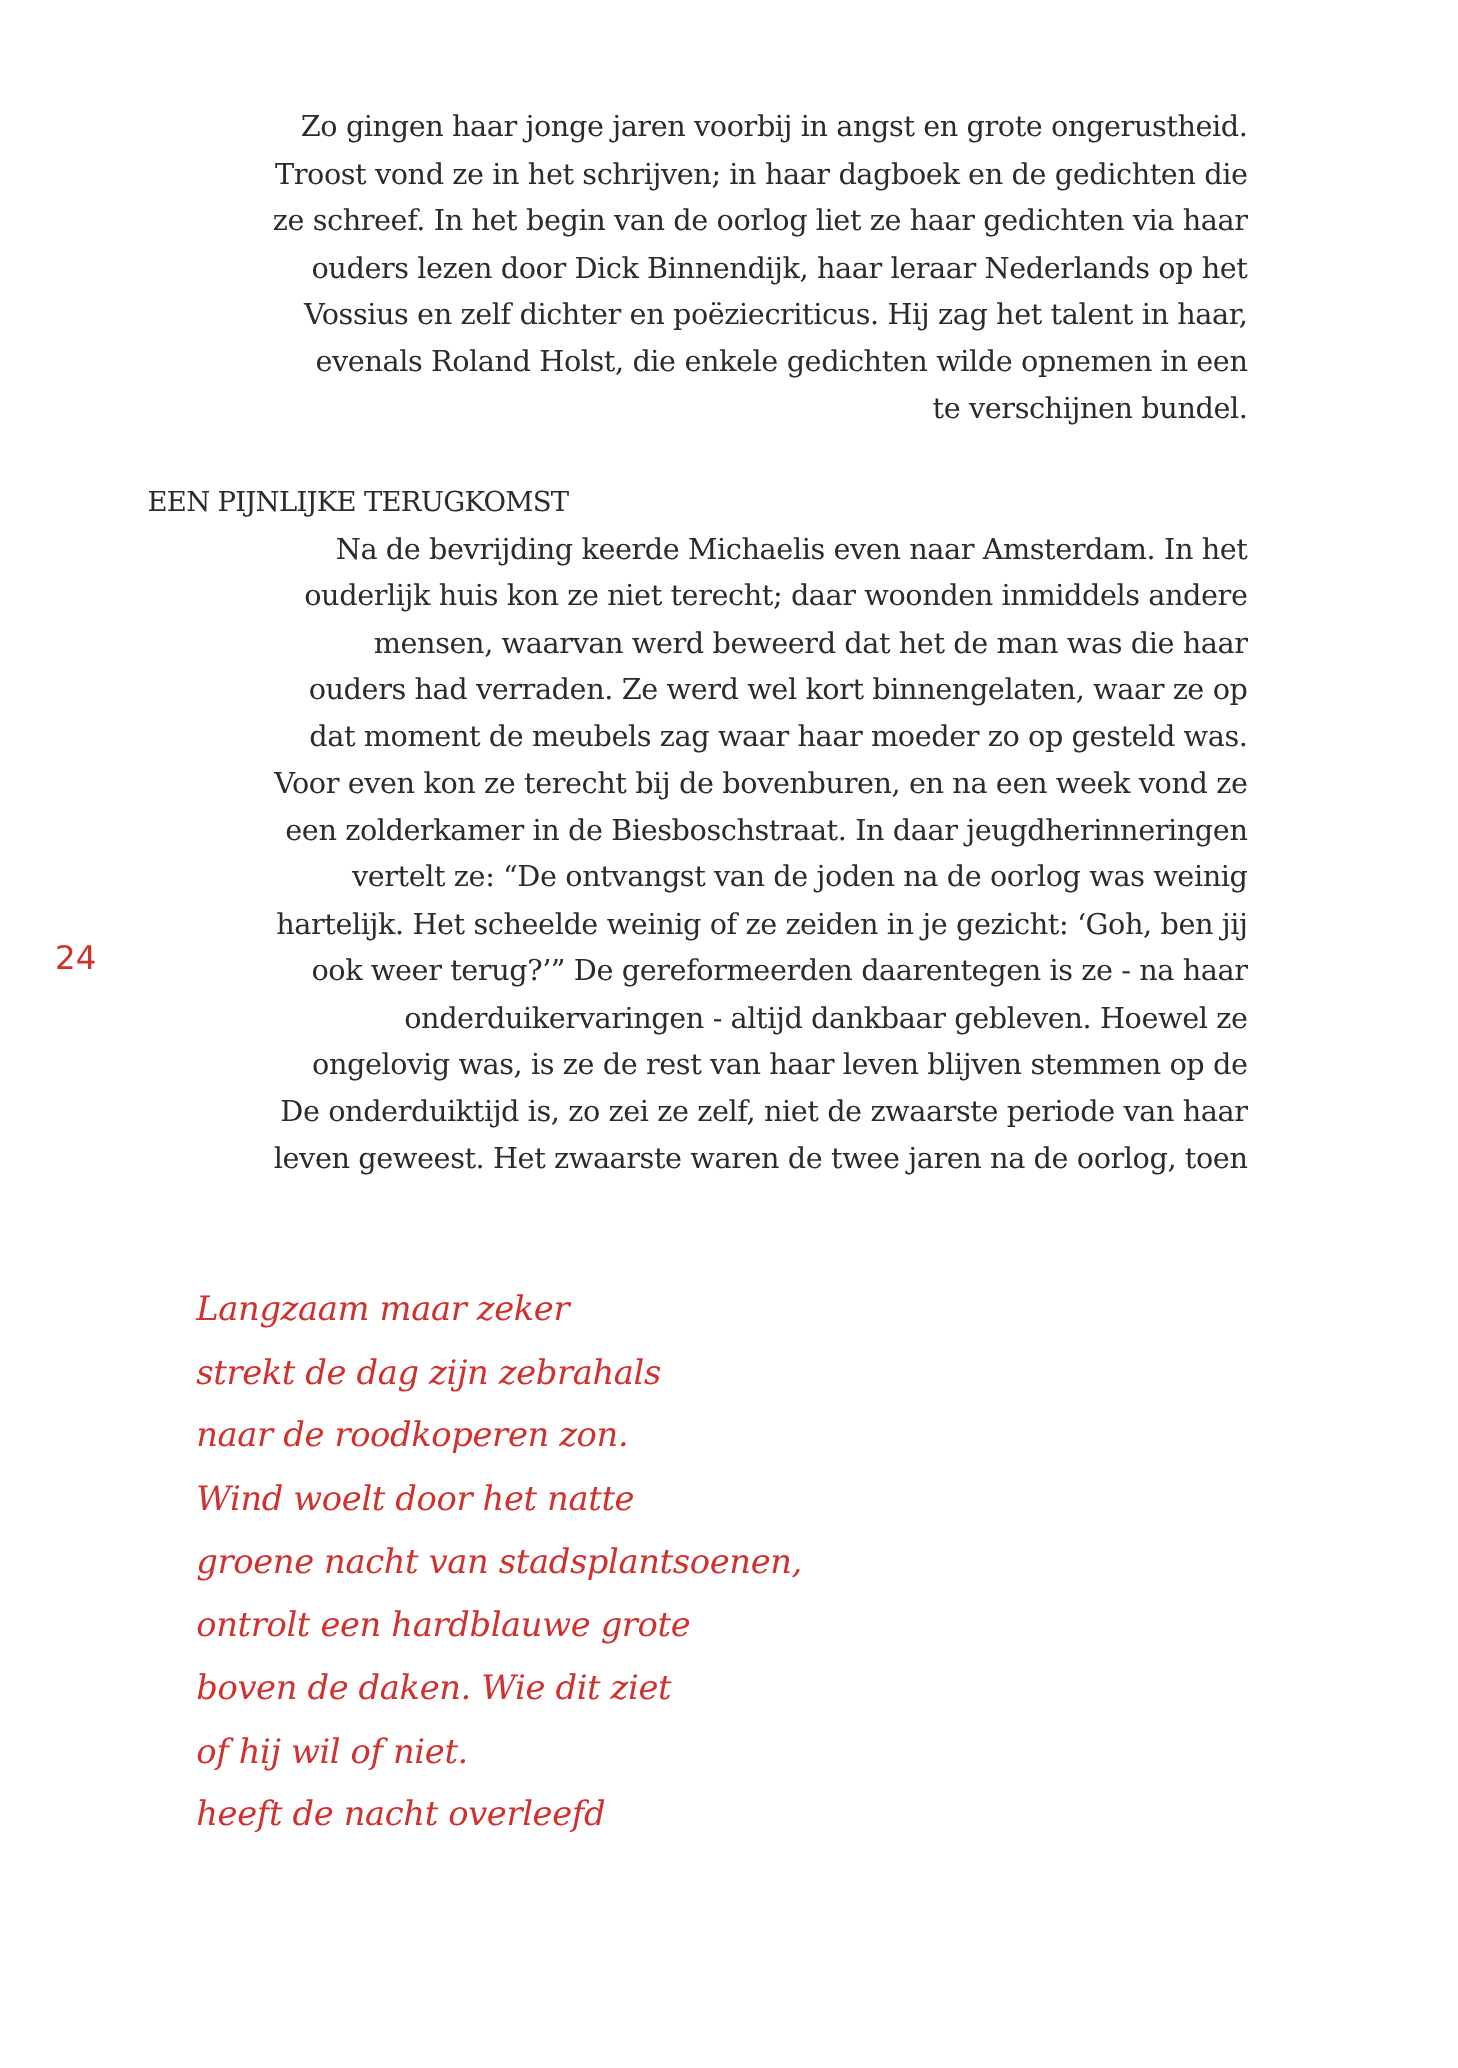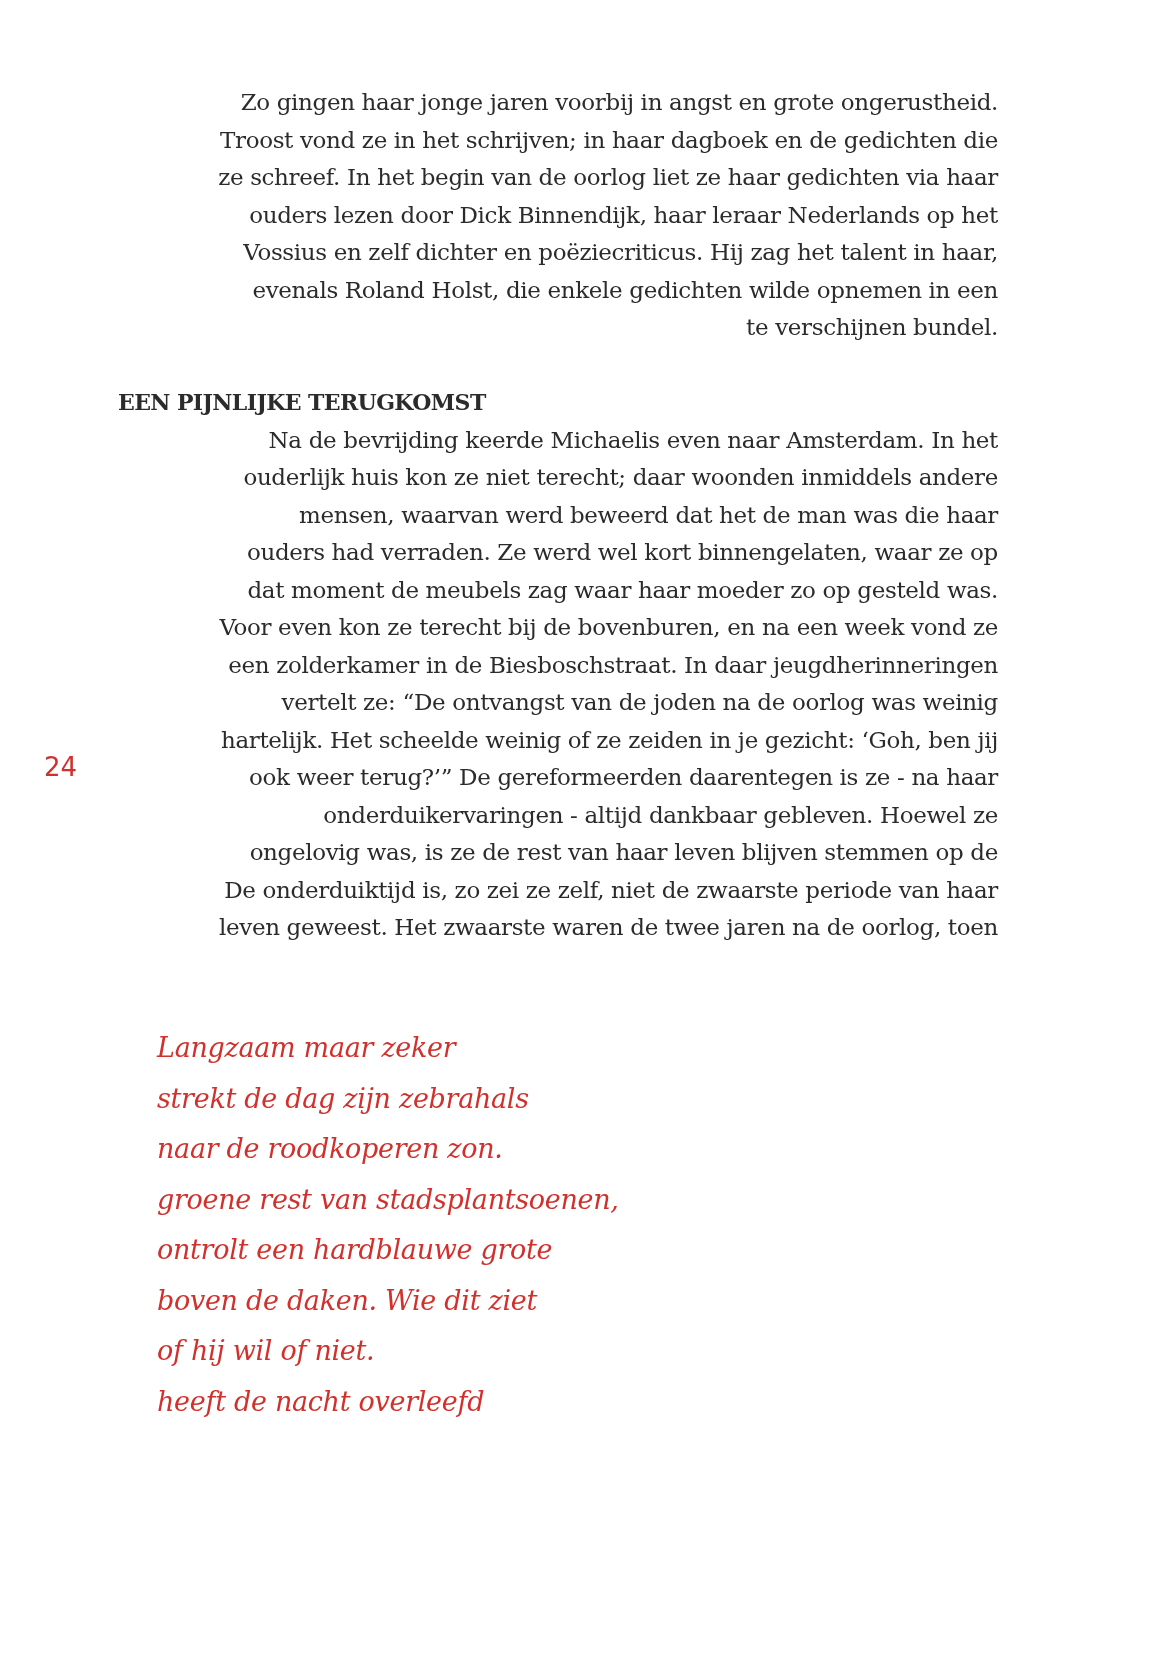--- a/index.html
+++ b/index.html
@@ -37,21 +37,21 @@
       height: 37.5px;
       text-align: right;
     }
     .spacer {
       display: block;
       height: 37.5px;
     }
     .heading {
       display: block;
       white-space: nowrap;
-      font-weight: bold;
+      font-weight: normal;
       height: 37.5px;
       letter-spacing: -0.6px;
       font-size: 22px;
     }
     .page-number {
       position: absolute;
       left: 44px;
       top: 752px;
       font-family: "DejaVu Sans", sans-serif;
       font-size: 26px;
@@ -112,20 +112,21 @@
       <span class="line">ongelovig was, is ze de rest van haar leven blijven stemmen op de</span>
       <span class="line">De onderduiktijd is, zo zei ze zelf, niet de zwaarste periode van haar</span>
       <span class="line">leven geweest. Het zwaarste waren de twee jaren na de oorlog, toen</span>
     </div>
   </div>
 
   <div class="poem">
     <span class="poem-line">Langzaam maar zeker</span>
     <span class="poem-line">strekt de dag zijn zebrahals</span>
     <span class="poem-line">naar de roodkoperen zon.</span>
-    <span class="poem-line">groene rest van stadsplantsoenen,</span>
+    <span class="poem-line">Wind woelt door het natte</span>
+    <span class="poem-line">groene nacht van stadsplantsoenen,</span>
     <span class="poem-line">ontrolt een hardblauwe grote</span>
     <span class="poem-line">boven de daken. Wie dit ziet</span>
     <span class="poem-line">of hij wil of niet.</span>
     <span class="poem-line">heeft de nacht overleefd</span>
   </div>
 
 </div>
 
 </body></html>

